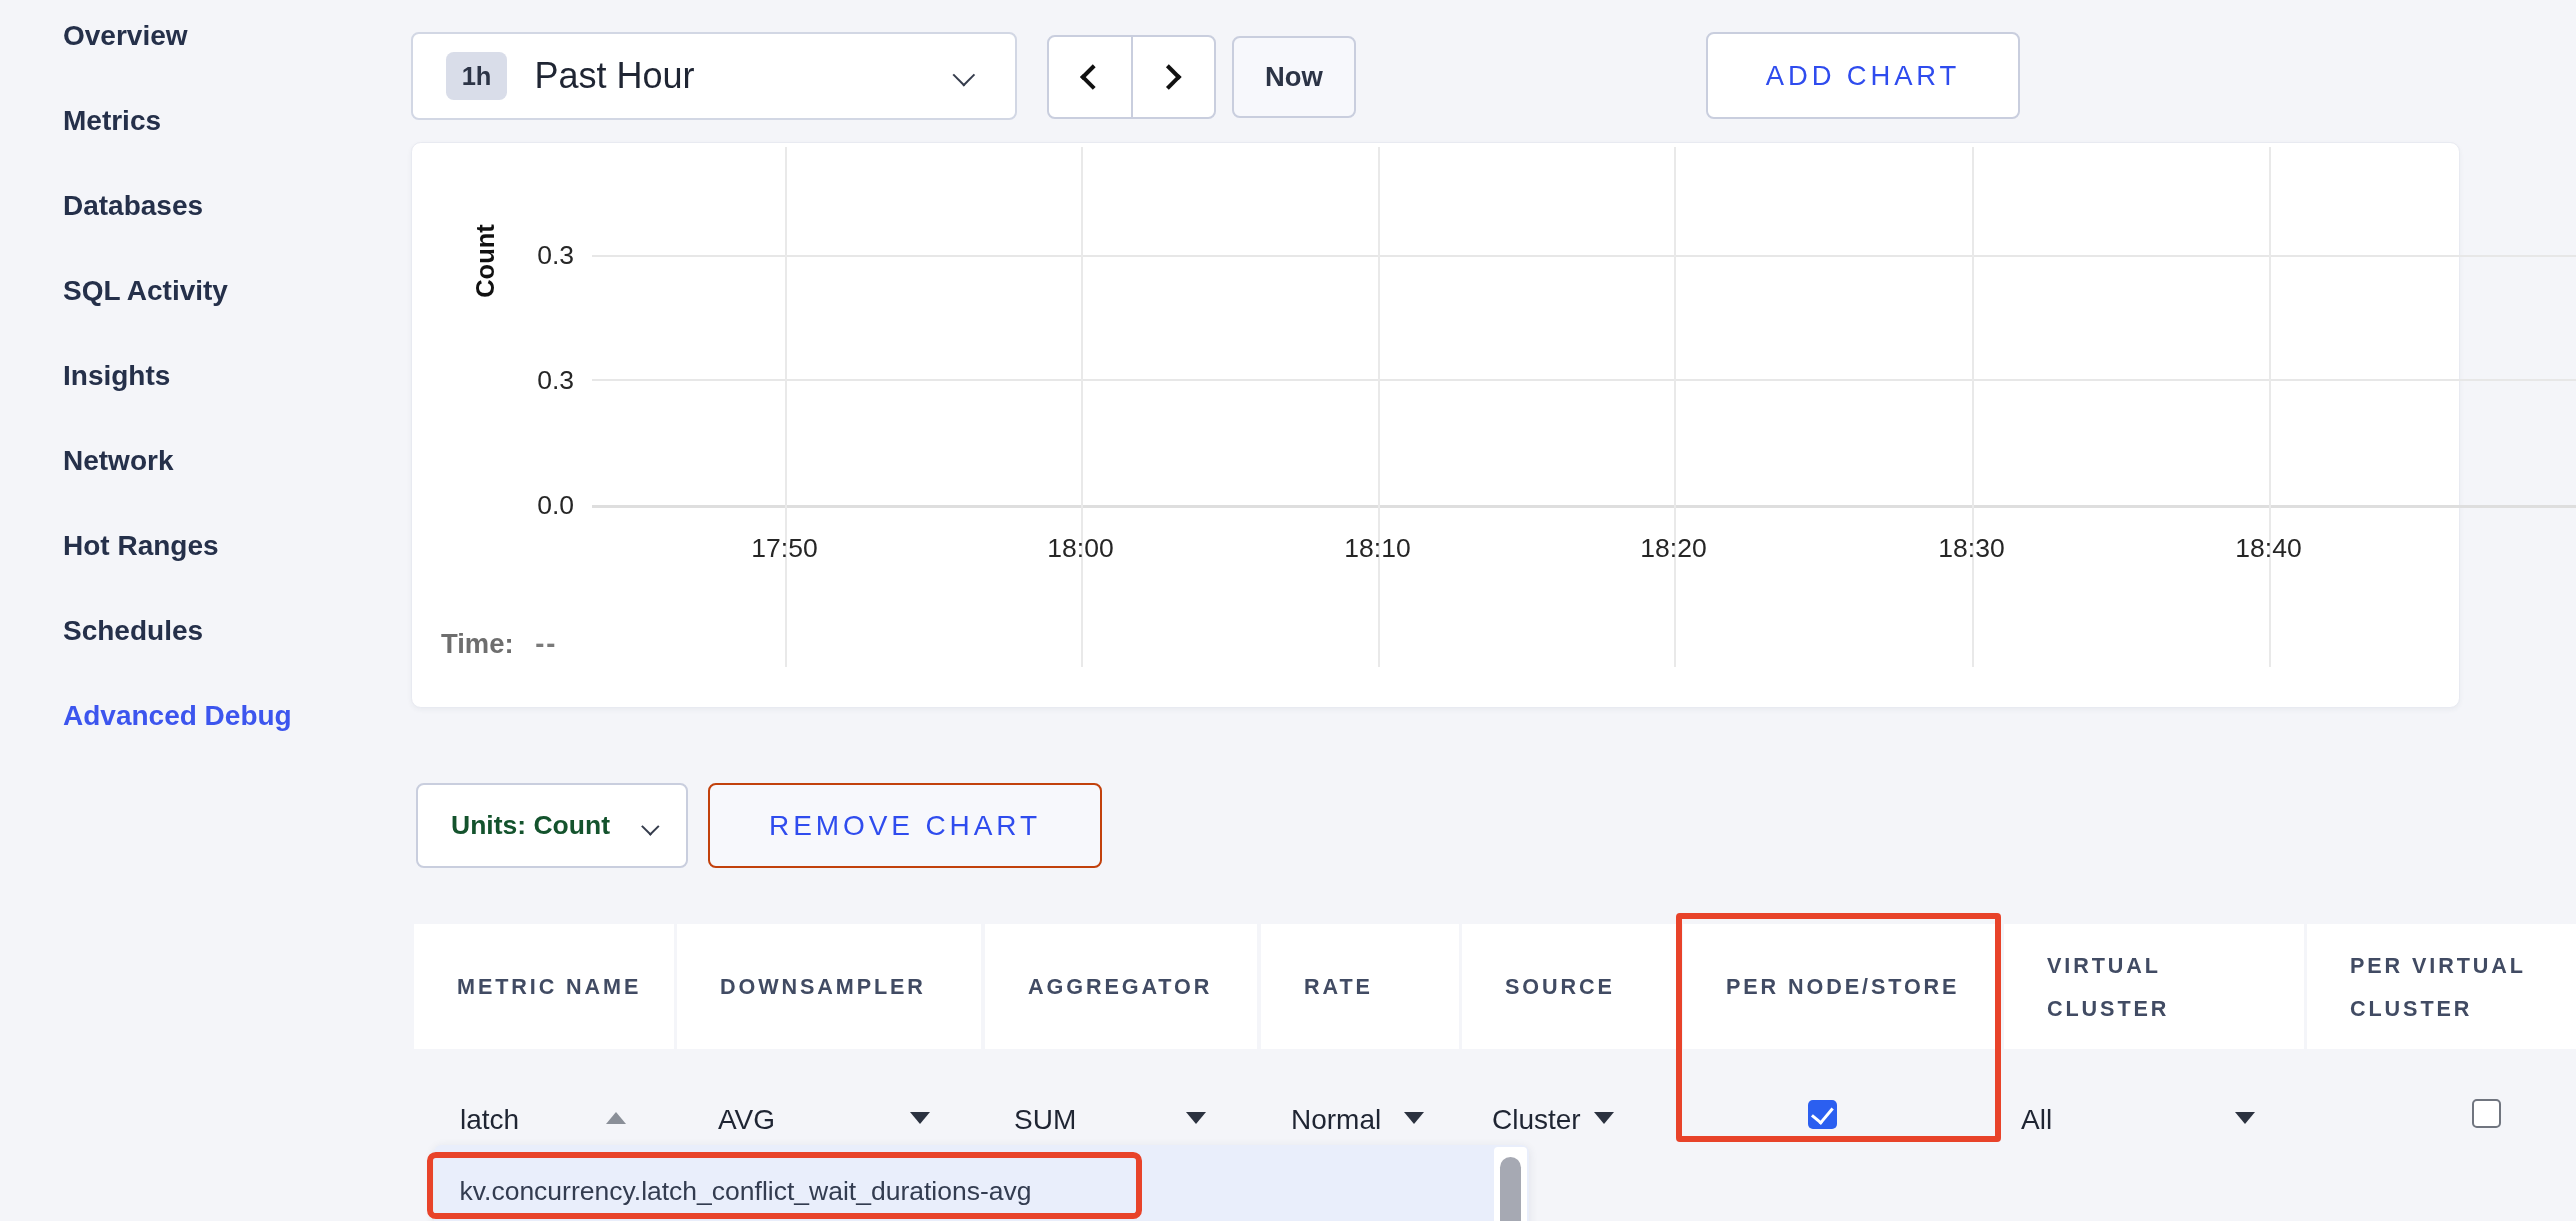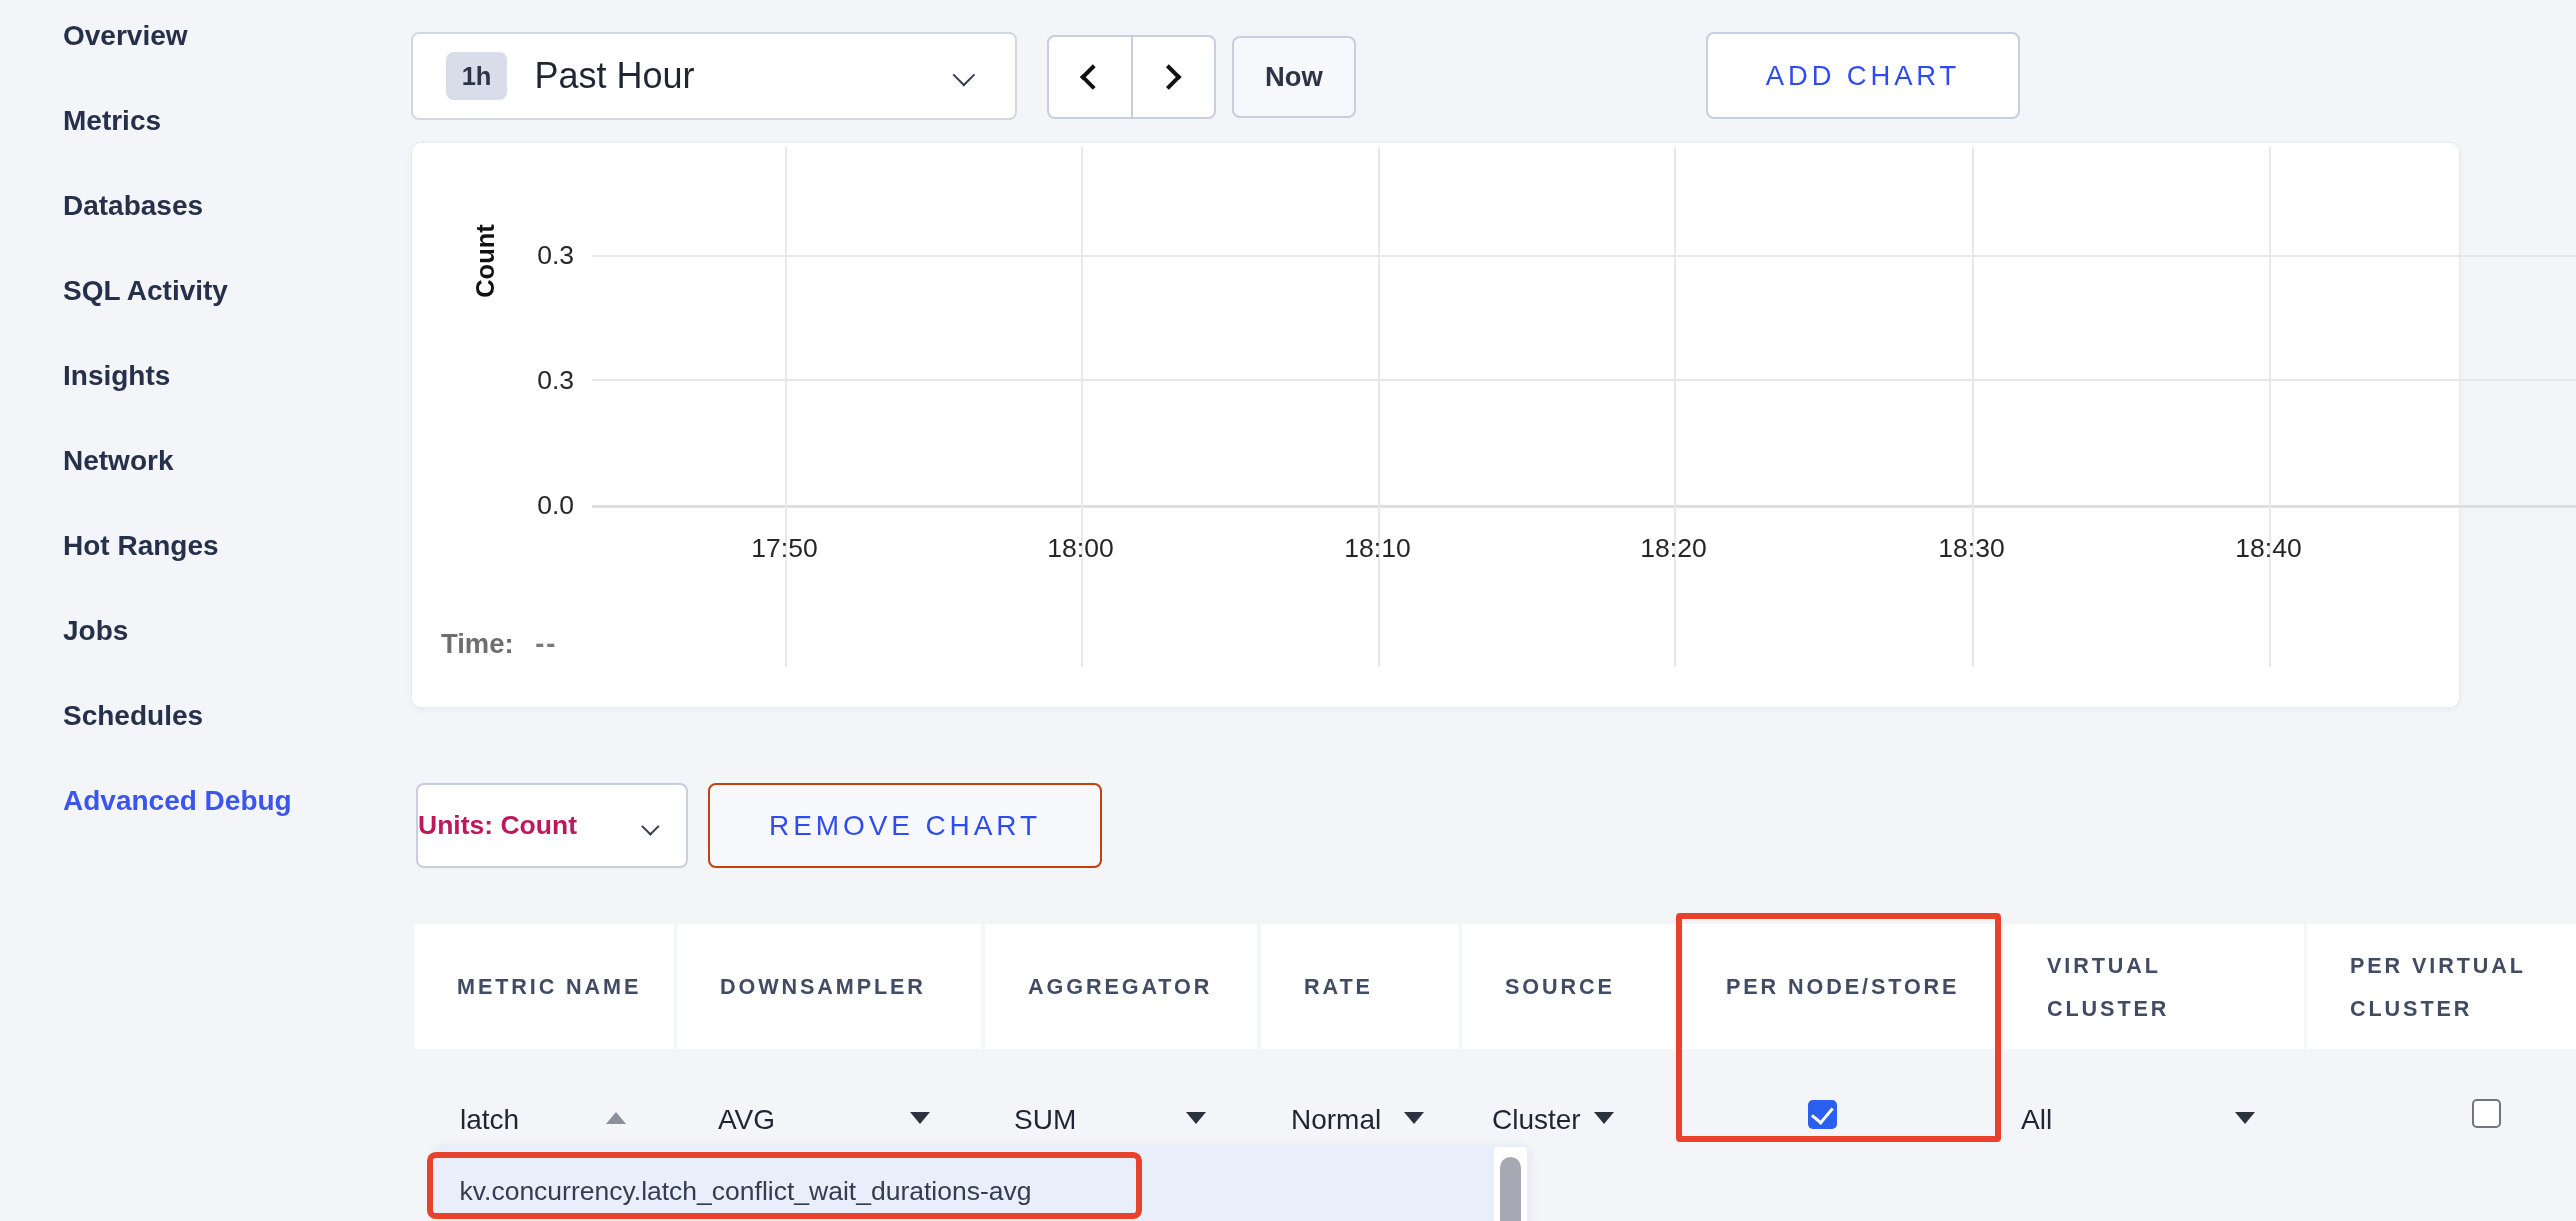--- a/index.html
+++ b/index.html
@@ -81,21 +81,21 @@
   .timeline { position:absolute; left:29px; top:485px; font-size:27.4px; color:#6e6e6e; }
   .timeline .tl-label { font-weight:700; }
   .timeline .tl-value { margin-left:21.6px; color:#7a7a7a; font-weight:700; letter-spacing:2px; }
 
   
   .unitsbox {
     position:absolute; left:416px; top:783px; width:272px; height:85px;
     background:#fff; border:2px solid #c9cede; border-radius:7.8px;
     display:flex; align-items:center; cursor:pointer;
   }
-  .unitsbox .label { font-size:26.5px; font-weight:700; color:#be185d; }
+  .unitsbox .label { margin-left:33px; font-size:26.5px; font-weight:700; color:#14532d; }
   .unitsbox .chev-down { right:29px; top:35px; width:12.7px; height:12.7px; }
   .removechart {
     position:absolute; left:708px; top:783px; width:394px; height:85px;
     background:#f7f8fc; border:2px solid #c2410c; border-radius:7.8px;
     display:flex; align-items:center; justify-content:center;
     font-size:28px; letter-spacing:3.9px; color:#2f4cee; cursor:pointer;
   }
 
   
   .hcell {
@@ -179,23 +179,20 @@
     <div class="side-item">
         <span>Insights</span>
       </div>
     <div class="side-item">
         <span>Network</span>
       </div>
     <div class="side-item">
         <span>Hot Ranges</span>
       </div>
     <div class="side-item">
-        <span>Jobs</span>
-      </div>
-    <div class="side-item">
         <span>Schedules</span>
       </div>
     <div class="side-item active">
         <span>Advanced Debug</span>
       </div>
   </nav>
 
   <div class="timesel">
     <span class="badge">1h</span>
     <span class="label">Past Hour</span>

